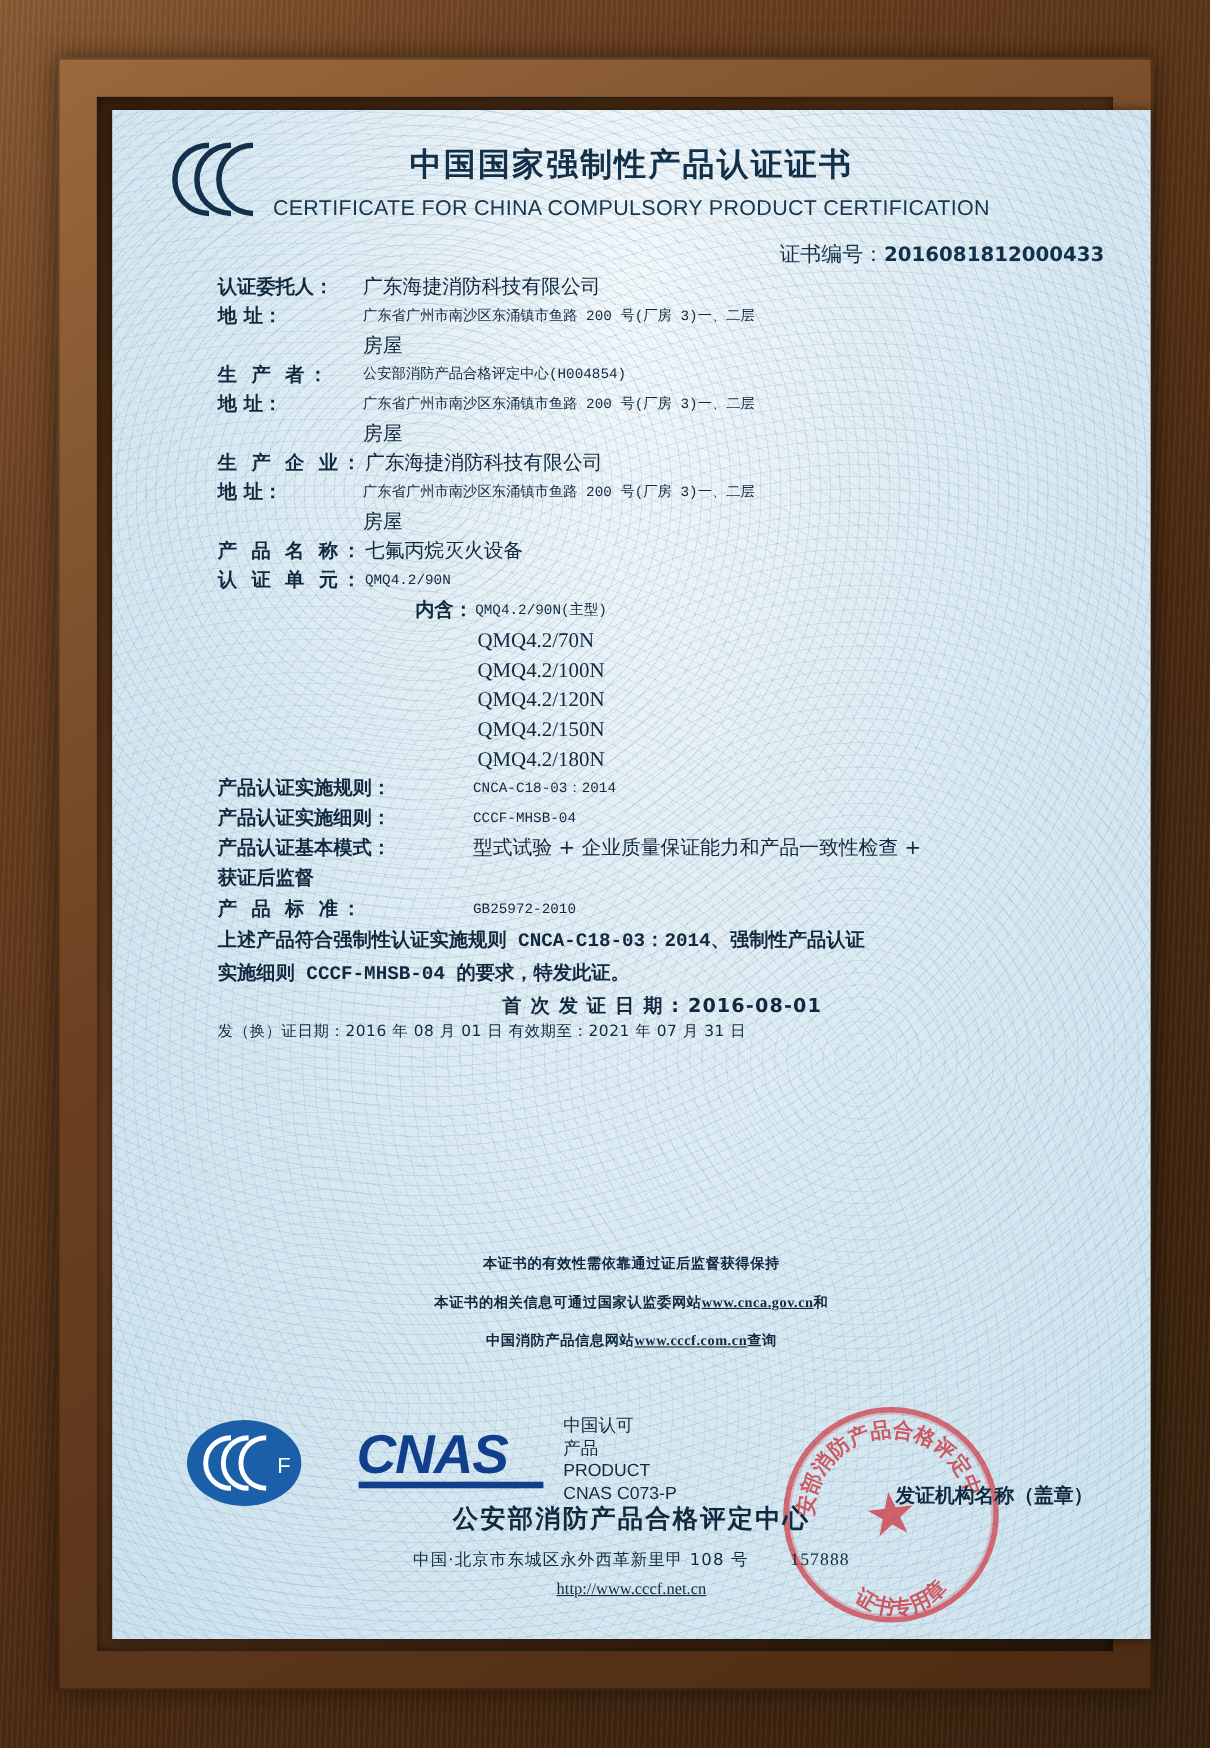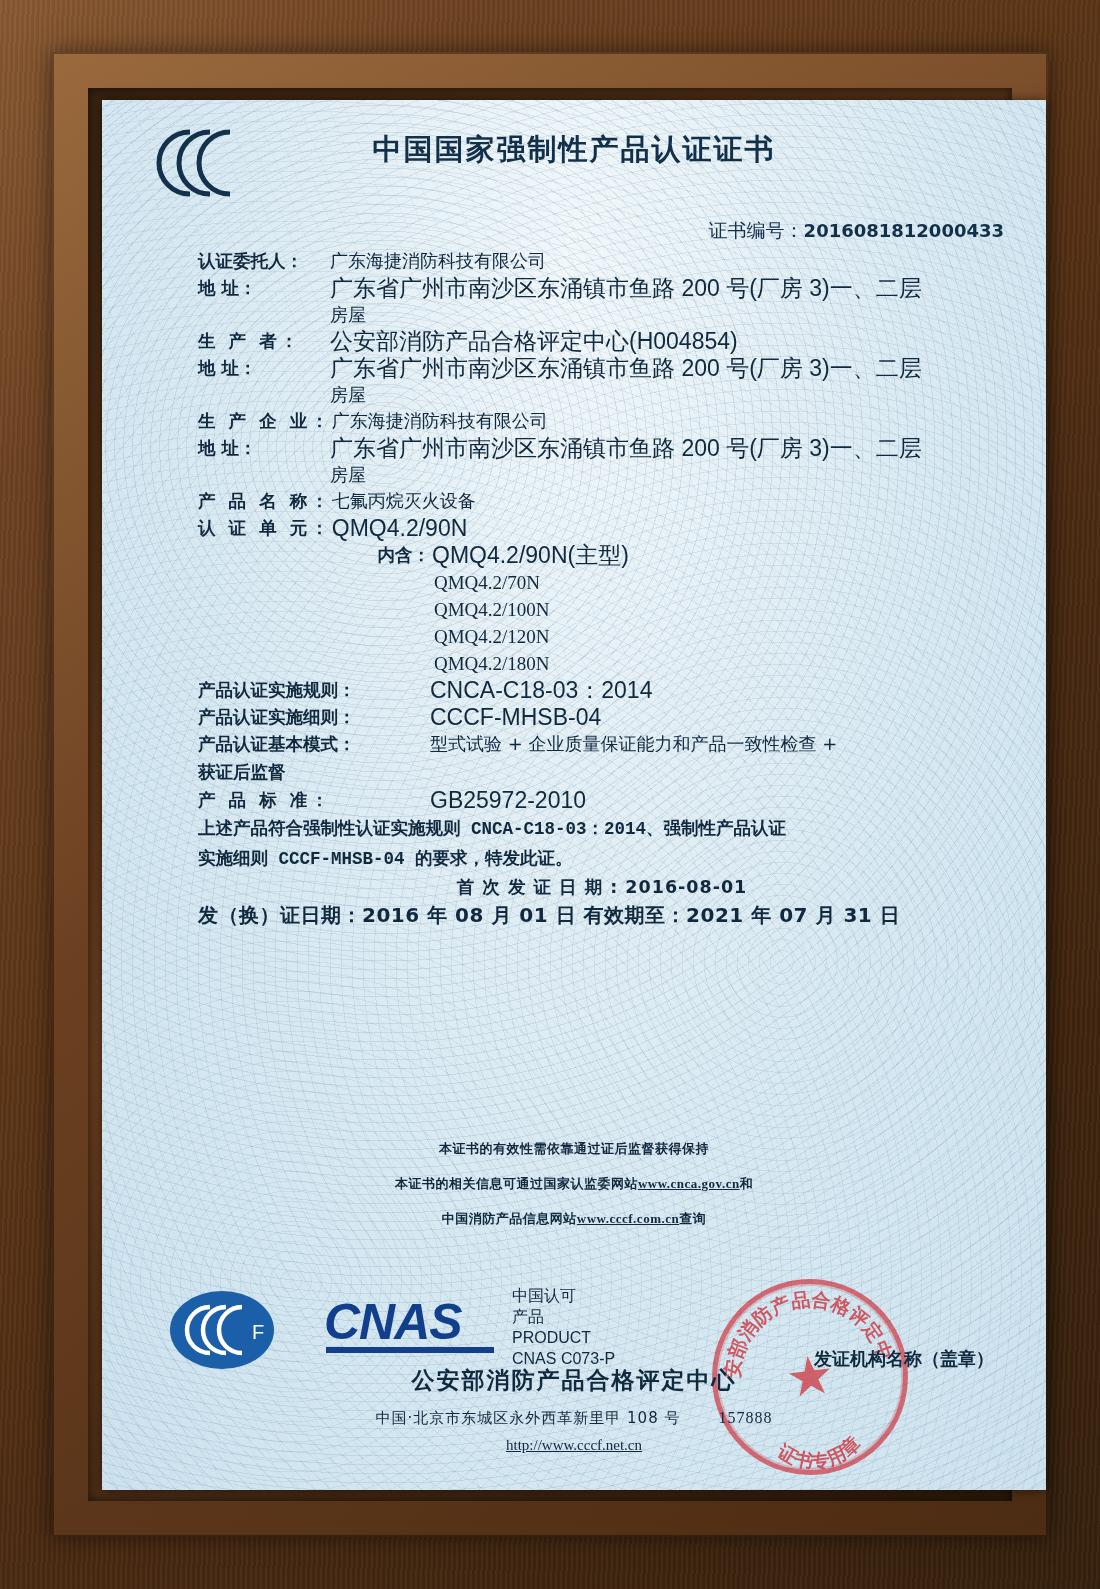--- a/index.html
+++ b/index.html
@@ -79,29 +79,29 @@
     font-family:"DejaVu Sans",sans-serif;font-weight:bold;font-size:17.5px;color:#10293f;
     letter-spacing:0px;white-space:nowrap;
   }
   .lab.sp2{letter-spacing:3.5px;}
   .lab.right{text-align:right;padding-right:2px;}
   .lab.wide{flex:0 0 232px;}
   .val{
     flex:1;font-size:18px;color:#10293f;
     font-family:"DejaVu Sans",sans-serif;font-weight:500;
   }
-  .val.serif{font-family:Liberation Sans, sans-serif;font-size:23px;font-weight:normal;}
+  .val.serif{font-family:Liberation Mono, monospace;font-size:13px;font-weight:normal;}
   .cont{padding-left:132px;font-size:18px;color:#10293f;font-family:"DejaVu Sans",sans-serif;line-height:26px;}
   .unitlist{padding-left:236px;font-family:"Liberation Serif",serif;font-size:19px;color:#10293f;line-height:27px;}
   .para{
     font-family:Liberation Mono, monospace;font-weight:bold;font-size:17.5px;color:#10293f;
     line-height:28px;margin-top:2px;
   }
   .center-line{text-align:center;font-family:"DejaVu Sans",sans-serif;font-weight:bold;font-size:17.5px;color:#10293f;letter-spacing:1px;margin-top:2px;}
-  .date-line{font-family:"DejaVu Sans",sans-serif;font-weight:bold;font-size:20px;color:#10293f;letter-spacing:.5px;margin-top:3px;}
+  .date-line{font-family:"DejaVu Sans",sans-serif;font-weight:normal;font-size:14px;color:#10293f;letter-spacing:.5px;margin-top:3px;}
 
   
   .notices{position:absolute;left:0;right:0;top:1040px;text-align:center;}
   .notices div{
     font-family:"DejaVu Sans",sans-serif;font-weight:bold;font-size:13px;color:#10293f;
     margin-bottom:17px;letter-spacing:.5px;
   }
   .ul{ text-decoration:underline; font-family:Liberation Serif, serif;font-weight:bold;}
 
   
@@ -160,20 +160,21 @@
         <svg viewBox="0 0 104 78" width="104" height="78">
           <g fill="none" stroke="#13314c" stroke-width="5">
             <path d="M46 8 A31 31 0 1 0 46 70"></path>
             <path d="M66 8 A31 31 0 1 0 66 70"></path>
             <path d="M86 8 A31 31 0 1 0 86 70"></path>
           </g>
         </svg>
       </div>
 
       <div class="title-zh">中国国家强制性产品认证证书</div>
+      <div class="title-en">CERTIFICATE FOR CHINA COMPULSORY PRODUCT CERTIFICATION</div>
 
       <div class="cert-no">
         <span>证书编号：</span><b>2016081812000433</b>
       </div>
 
       <div class="rows">
 
         <div class="row">
           <div class="lab">认证委托人：</div>
           <div class="val">广东海捷消防科技有限公司</div>
@@ -217,20 +218,21 @@
           <div class="val serif">QMQ4.2/90N</div>
         </div>
 
         <div class="row">
           <div class="lab right wide">内含：</div>
           <div class="val serif">QMQ4.2/90N(主型)</div>
         </div>
         <div class="unitlist">QMQ4.2/70N</div>
         <div class="unitlist">QMQ4.2/100N</div>
         <div class="unitlist">QMQ4.2/120N</div>
+        <div class="unitlist">QMQ4.2/150N</div>
         <div class="unitlist">QMQ4.2/180N</div>
 
         <div class="row">
           <div class="lab wide">产品认证实施规则：</div>
           <div class="val serif">CNCA-C18-03：2014</div>
         </div>
 
         <div class="row">
           <div class="lab wide">产品认证实施细则：</div>
           <div class="val serif">CCCF-MHSB-04</div>

